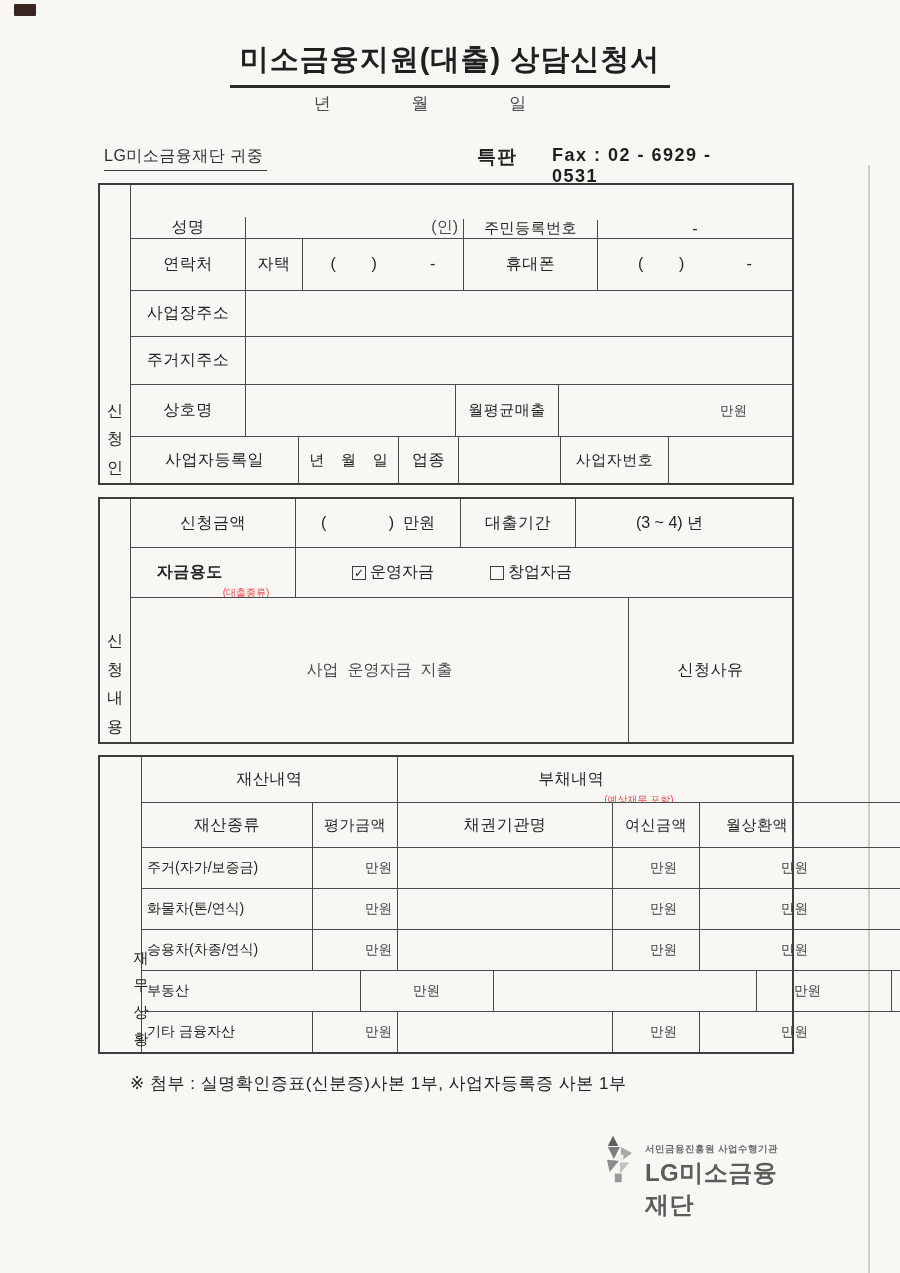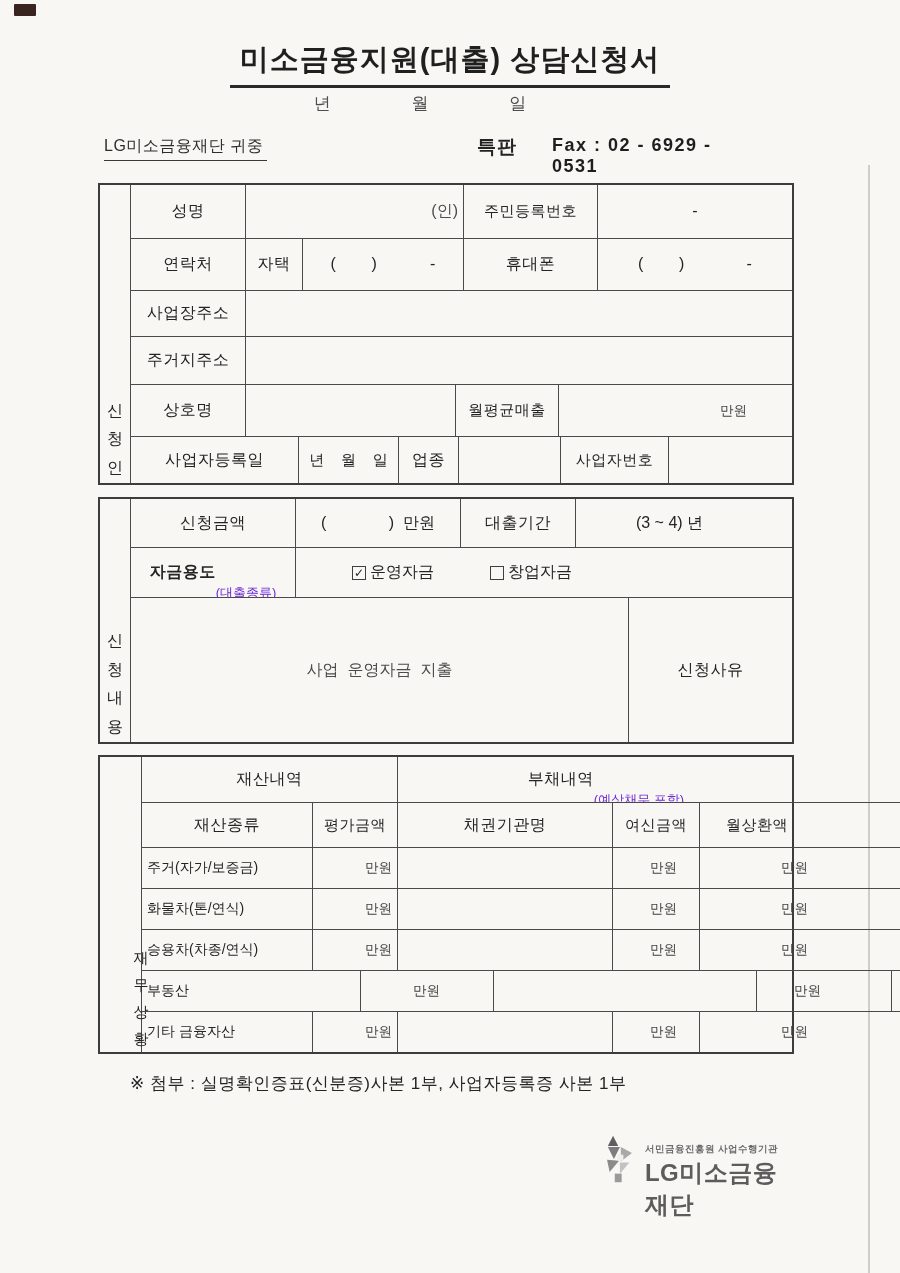--- a/index.html
+++ b/index.html
@@ -7,38 +7,38 @@
   .page { position:relative; width:900px; height:1273px; background:#f8f7f4; overflow:hidden; }
 
   .scan-mark { position:absolute; left:14px; top:4px; width:22px; height:12px; background:#3a2420; border-radius:1px; }
   .scan-edge { position:absolute; right:30px; top:165px; bottom:0; width:2px; background:#cfcfc9; }
 
   .title-wrap { position:absolute; top:40px; left:0; right:0; text-align:center; }
   .doc-title { display:inline-block; font-size:29px; font-weight:700; letter-spacing:1px; color:#1f1f1f; border-bottom:3px solid #2a2a2a; padding:0 10px 5px 10px; }
   .date-line { position:absolute; top:92px; left:0; right:60px; text-align:center; font-size:17px; color:#4d4d4d; }
   .date-line span { margin:0 38px; }
 
-  .addr-row { position:absolute; top:134px; left:0; width:756px; height:26px; }
+  .addr-row { position:absolute; top:144px; left:0; width:756px; height:26px; }
   .recipient { position:absolute; left:104px; top:2px; font-size:16px; color:#2e2e2e; border-bottom:1.5px solid #3a3a3a; padding:0 4px 3px 0; letter-spacing:0.5px; }
   .edition { position:absolute; left:477px; top:0; font-size:19px; font-weight:700; color:#222; letter-spacing:1px; }
   .fax { position:absolute; left:552px; top:1px; font-size:18px; font-weight:700; color:#1e1e1e; letter-spacing:1.5px; }
 
   .tbl { position:absolute; left:98px; width:696px; border:2px solid #3c3c3c; display:flex; background:transparent; }
   .vcol { display:flex; align-items:flex-end; justify-content:center; border-right:1px solid #4a4a4a; }
   .vtext { width:18px; word-break:break-all; line-height:1.8; text-align:center; font-size:16px; color:#242424; }
   .rows { flex:1; display:flex; flex-direction:column; }
   .row { display:flex; }
   .row + .row { border-top:1px solid #4a4a4a; }
   .cell { display:flex; align-items:center; justify-content:center; font-size:16px; color:#242424; overflow:hidden; }
   .cell + .cell { border-left:1px solid #4a4a4a; }
   .pre { white-space:pre; }
   .lab { letter-spacing:0.5px; }
   .left { justify-content:flex-start; }
   .right { justify-content:flex-end; }
-  .sub { font-size:13px; color:#6d28d9;margin-top:41px; }
+  .sub { font-size:10px; color:#ef4444;margin-top:41px; }
   .gray { color:#4c4c4c; }
 
   .cbox { width:14px; height:14px; border:1.5px solid #3f3f3f; display:inline-flex; align-items:center; justify-content:center; font-size:12px; line-height:1; margin-right:4px; color:#222; background:transparent; }
   .cbgroup { display:flex; align-items:center; }
 
   .unit { font-size:13.5px; color:#3f3f3f; }
   .small-lab { font-size:14px; }
 
   .note { position:absolute; left:130px; top:1072px; font-size:17px; font-weight:500; color:#242424; letter-spacing:0.5px; }
 
@@ -69,21 +69,21 @@
     <span class="recipient">LG미소금융재단 귀중</span>
     <span class="edition">특판</span>
     <span class="fax">Fax : 02 - 6929 - 0531</span>
   </div>
 
   <div class="tbl" style="top:183px; height:302px;">
     <div class="vcol" style="width:33px;">
       <span class="vtext">신청인</span>
     </div>
     <div class="rows">
-      <div class="row" style="height:53px;">
+      <div class="row" style="height:53px;align-items:flex-end;">
         <div class="cell lab" style="width:114px;">성명</div>
         <div class="cell right" style="width:218px; padding-right:5px;">
           <span class="gray">(인)</span>
         </div>
         <div class="cell lab" style="width:134px; font-size:15px;">주민등록번호</div>
         <div class="cell" style="width:195px;">-</div>
       </div>
       <div class="row" style="height:52px;">
         <div class="cell lab" style="width:114px;">연락처</div>
         <div class="cell lab" style="width:57px;">자택</div>

